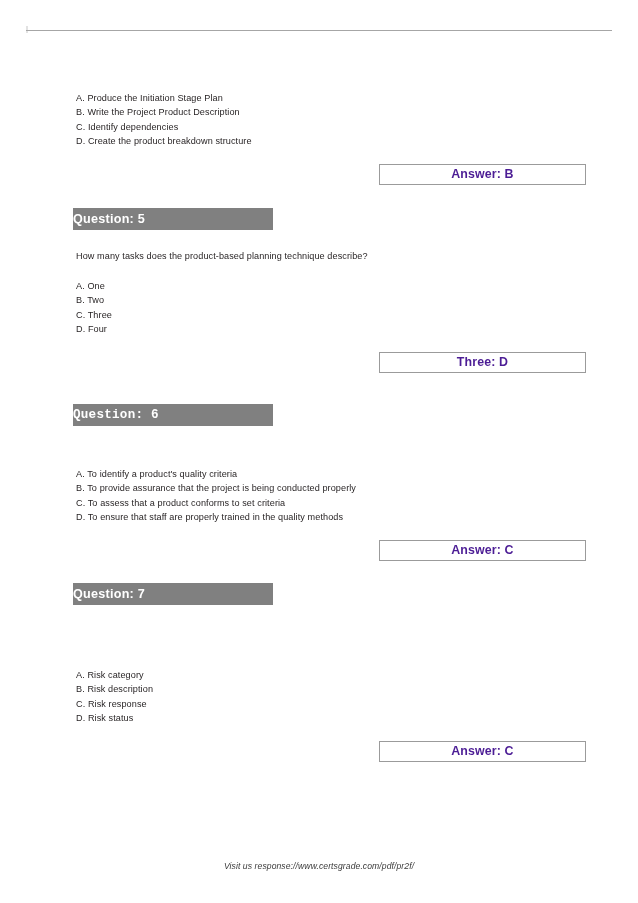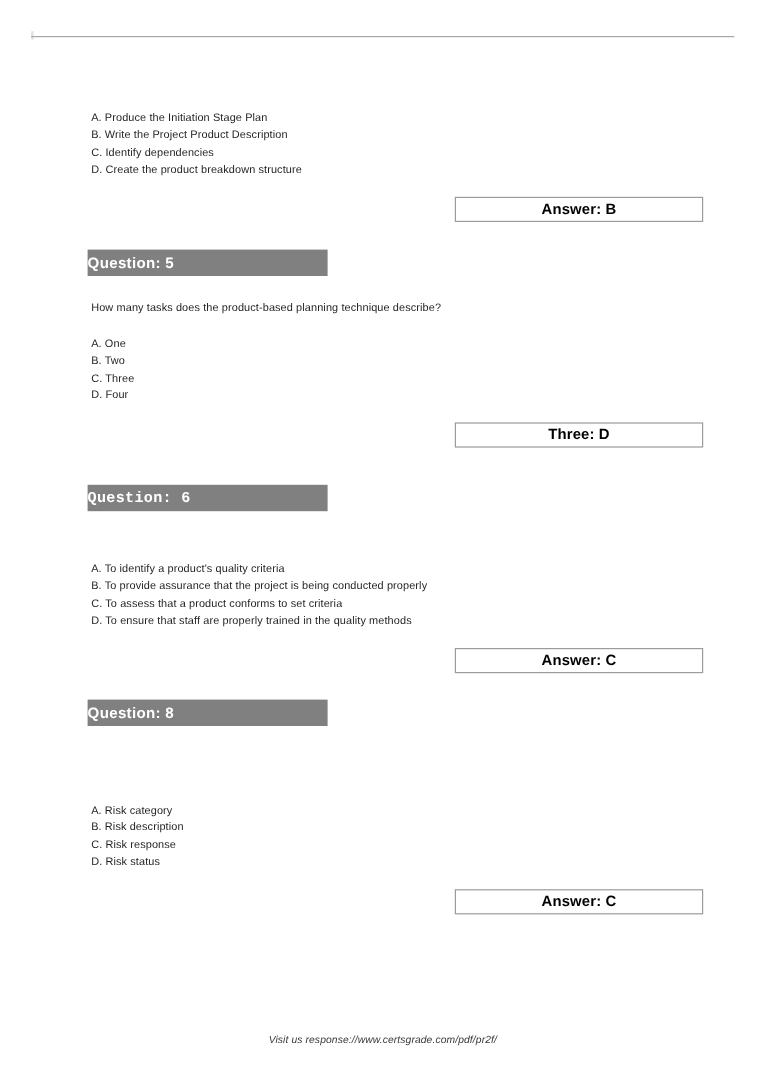--- a/index.html
+++ b/index.html
@@ -87,21 +87,21 @@
     width: 207px;
     height: 21px;
     border: 1px solid #9b9b9b;
     background: #ffffff;
     display: flex;
     align-items: center;
     justify-content: center;
     box-sizing: border-box;
   }
   .answer-box-label {
-    color: #000000;
+    color: #4c1d95;
     font-size: 12.4px;
     font-weight: bold;
     letter-spacing: 0.01em;
     line-height: 1;
   }
 
   
   .footer {
     position: absolute;
     left: 0;
@@ -160,21 +160,21 @@
     <div>B. To provide assurance that the project is being conducted properly</div>
     <div>C. To assess that a product conforms to set criteria</div>
     <div>D. To ensure that staff are properly trained in the quality methods</div>
   </div>
 
   <div class="answer-box" style="top:540px;">
     <span class="answer-box-label">Answer: C</span>
   </div>
 
   <div class="question-bar" style="top:583px;">
-    <span class="question-bar-label">Question: 8</span>
+    <span class="question-bar-label">Question: 7</span>
   </div>
 
 
   <div class="block options" style="top:668px;">
     <div>A. Risk category</div>
     <div>B. Risk description</div>
     <div>C. Risk response</div>
     <div>D. Risk status</div>
   </div>
 

